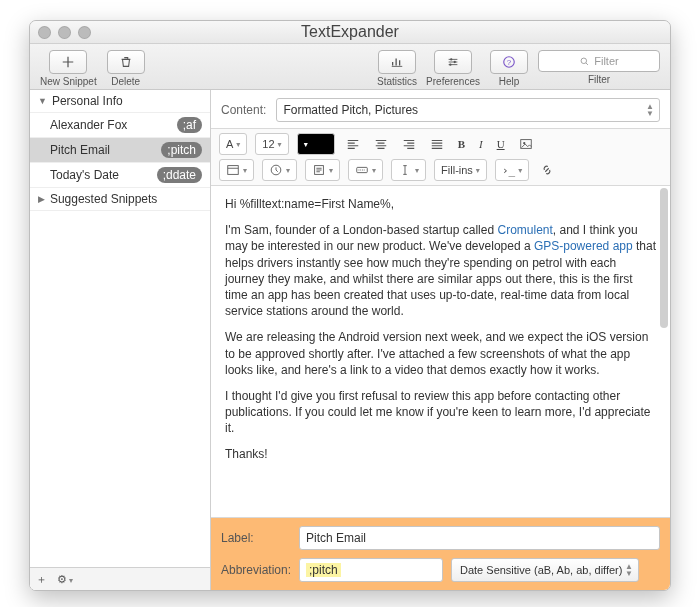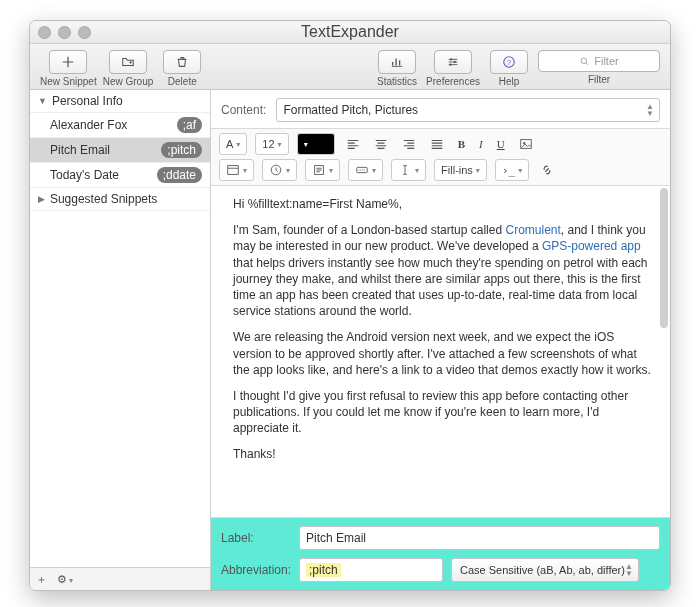--- a/index.html
+++ b/index.html
@@ -173,33 +173,33 @@
   flex:1;
   overflow:auto;
   position:relative;
 }
 .editor {
   padding:10px 14px 10px 14px;
   font-size:12px;
   color:#333;
   line-height:1.35;
 }
-.editor p { margin:0 0 10px 8px; }
+.editor p { margin:0 0 10px 0; }
 .editor a { color:#2b6fb5; text-decoration:none; }
 .scroll-track {
   position:absolute; right:2px; top:2px; width:8px; height:140px;
   background:#cfcfcf;
   border-radius:4px;
 }
 
 .bottom-fields {
   border-top:1px solid #d9d9d9;
   padding:8px 10px;
   display:flex; flex-direction:column; gap:8px;
-  background:#5eead4;
+  background:#fdba74;
 }
 .field-row { display:flex; align-items:center; gap:8px; }
 .field-label { width:70px; color:#555; font-size:12px; text-align:left; }
 .text-field {
   height:22px;
   border:1px solid #c5c5c5;
   border-radius:3px;
   background:#fff;
   padding:0 6px;
   font-size:12px;
@@ -242,29 +242,20 @@
 
   <div class="toolbar">
     <div class="tb-group">
       <div class="tb-btn">
         <div class="btn-look">
             <svg class="ic" viewBox="0 0 16 16">
               <path d="M8 2v12M2 8h12" stroke="#555" stroke-width="1.4" fill="none"></path>
             </svg>
           </div>
         <span class="tb-label">New Snippet</span>
-      </div>
-      <div class="tb-btn">
-        <div class="btn-look">
-            <svg class="ic" viewBox="0 0 16 16">
-              <path d="M2 4h4l1 2h7v6H2z" fill="none" stroke="#555" stroke-width="1.2"></path>
-              <path d="M11 7v3M9.5 8.5h3" stroke="#555" stroke-width="1"></path>
-            </svg>
-          </div>
-        <span class="tb-label">New Group</span>
       </div>
       <div class="tb-btn">
         <div class="btn-look">
             <svg class="ic" viewBox="0 0 16 16">
               <path d="M4 5h8l-1 8H5z M3 5h10 M6 3h4v2" fill="none" stroke="#555" stroke-width="1.2"></path>
             </svg>
           </div>
         <span class="tb-label">Delete</span>
       </div>
     </div>
@@ -477,21 +468,21 @@
           <div class="text-field">
             <span>Pitch Email</span>
           </div>
         </div>
         <div class="field-row">
           <span class="field-label">Abbreviation:</span>
           <div class="text-field" style="flex:0 0 130px">
             <span class="abbr-value">;pitch</span>
           </div>
           <div class="case-btn">
-            <span>Case Sensitive (aB, Ab, ab, differ)</span>
+            <span>Date Sensitive (aB, Ab, ab, differ)</span>
             <div class="stepper">▲<br>▼</div>
           </div>
         </div>
       </div>
 
     </div>
   </div>
 </div>
 
 </body></html>

